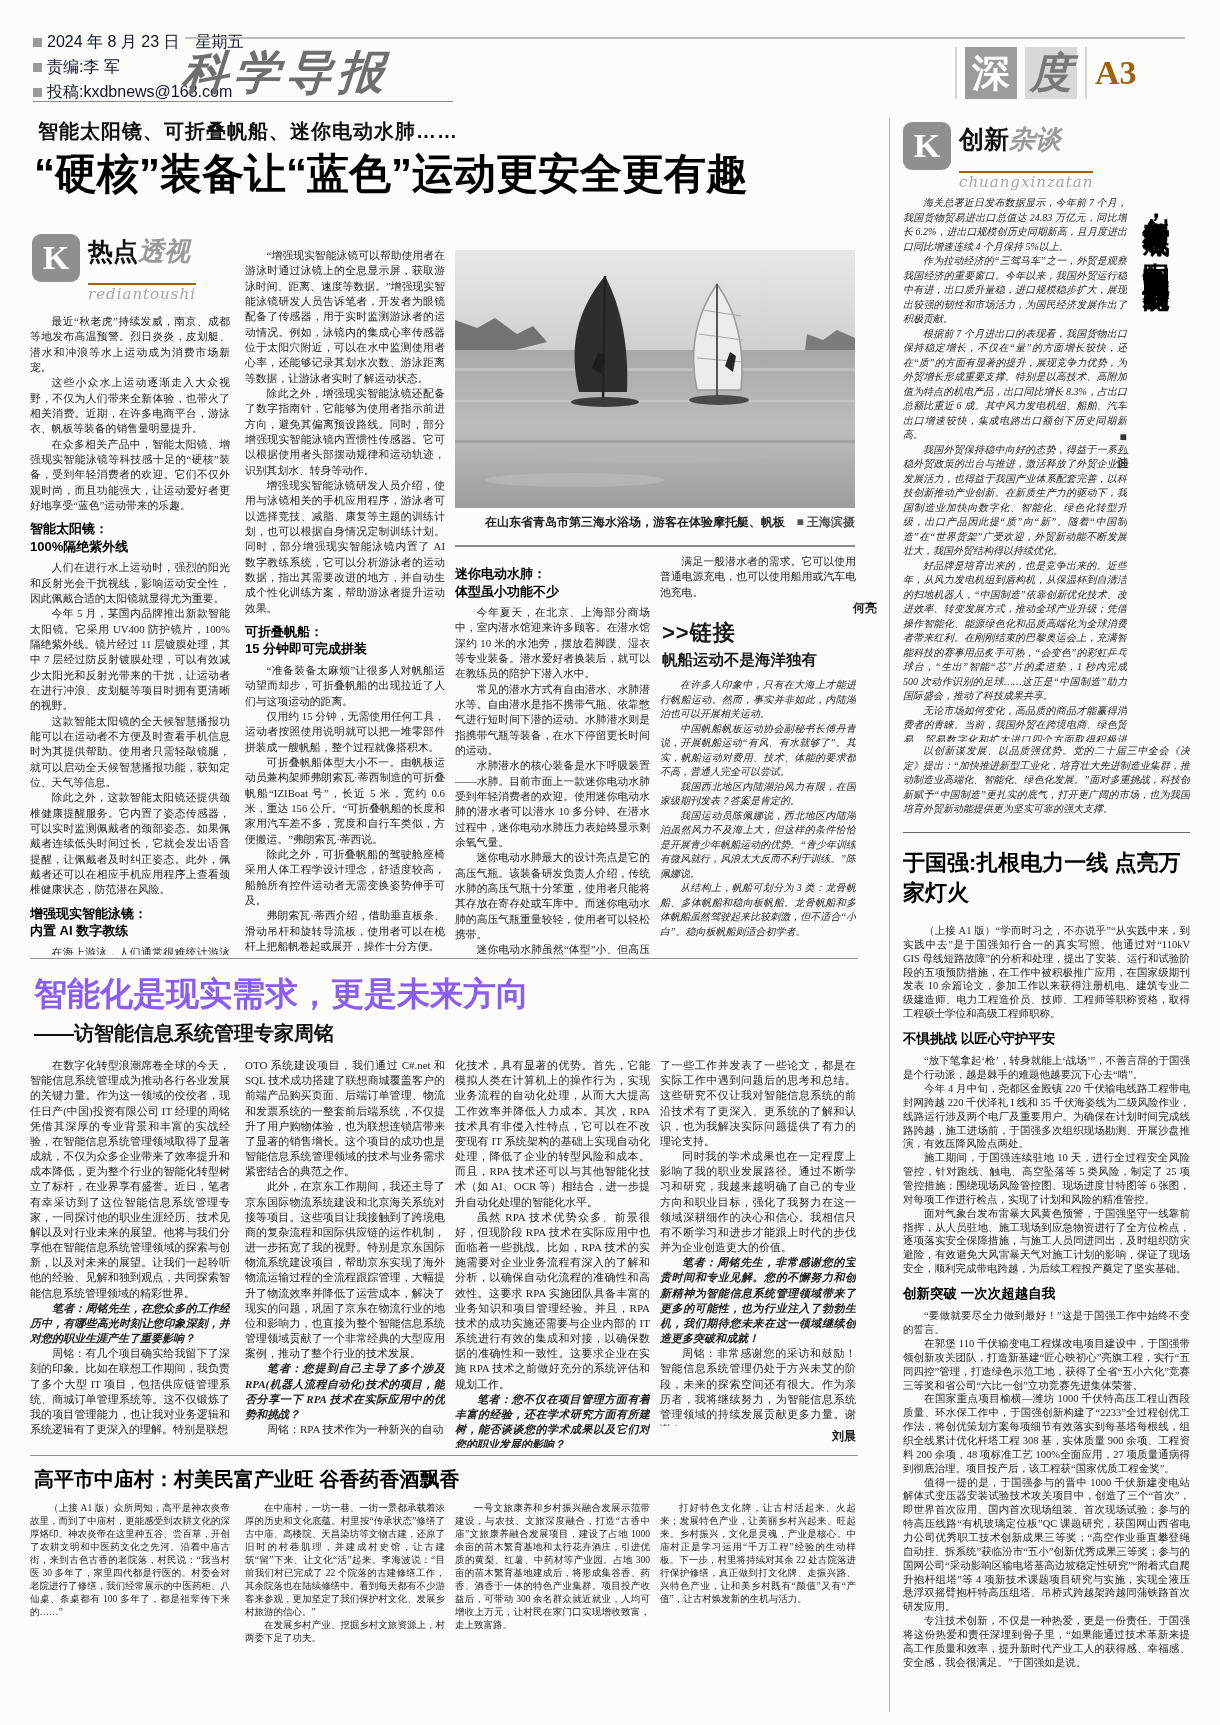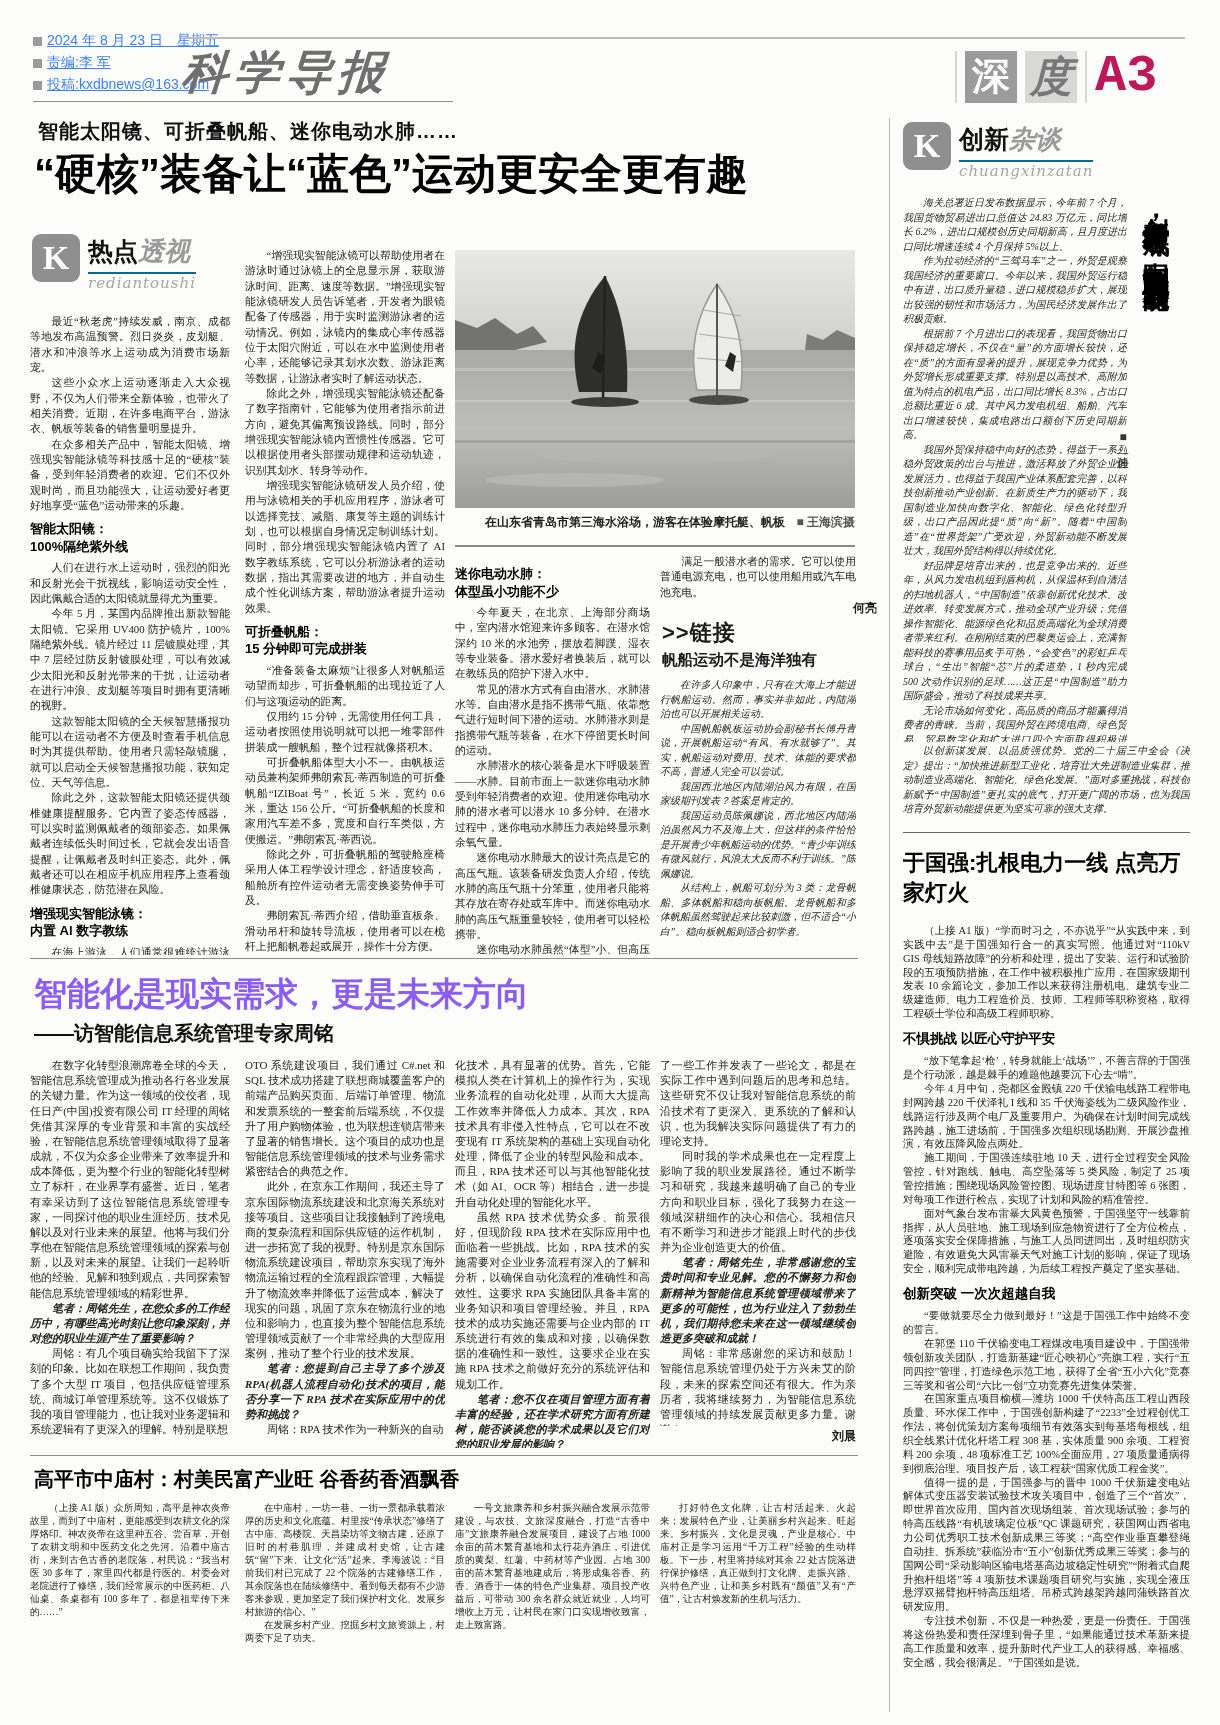--- a/index.html
+++ b/index.html
@@ -2,37 +2,37 @@
 <html><head>
 <meta charset="utf-8">
 <style>
   html,body{margin:0;padding:0;background:#e9e9e7;}
   .page{position:relative;width:1220px;height:1725px;margin:0 auto;background:#fcfcfa;
         font-family:"Liberation Serif", serif;color:#1c1c1c;overflow:hidden;}
   .abs{position:absolute;}
   .hline{position:absolute;background:#bdbdbd;}
   .vline{position:absolute;background:#b5b5b5;}
   
-  .hdr-line{font-size:14px;color:#3b82f6;margin-bottom:4px;font-family:"Liberation Sans",sans-serif;text-decoration:underline;}
+  .hdr-line{font-size:16px;color:#0f172a;margin-bottom:4px;font-family:"Liberation Sans",sans-serif;}
   .sq{display:inline-block;width:9px;height:9px;background:#9a9a9a;margin-right:5px;vertical-align:middle;}
   .masthead{font-size:46px;font-weight:700;color:#6f6f6f;font-style:italic;letter-spacing:6px;
             font-family:"DejaVu Serif",serif;transform:skewX(-4deg);}
   .plate{display:flex;align-items:center;gap:8px;}
   .plate .bar{width:2px;height:52px;background:#d6d6d6;}
   .pbox1{width:52px;height:52px;background:#9b9b9b;color:#fff;font-weight:900;font-size:38px;
          display:flex;align-items:center;justify-content:center;font-family:"Liberation Sans",sans-serif;}
   .pbox2{width:52px;height:52px;background:#d8d8d6;color:#787878;font-weight:700;font-size:42px;font-style:italic;
          display:flex;align-items:center;justify-content:center;font-family:"DejaVu Serif",serif;}
-  .pageno{font-size:52px;font-weight:700;font-family:Liberation Mono, monospace;color:#be185d;}
+  .pageno{font-size:34px;font-weight:700;font-family:Liberation Serif, serif;color:#a16207;}
   
   .seclab{display:flex;align-items:flex-start;gap:8px;}
   .kbox{width:48px;height:48px;background:#8f8f8f;border-radius:9px;color:#fff;
         font-family:"Liberation Serif",serif;font-weight:700;font-size:34px;
         display:flex;align-items:center;justify-content:center;flex:0 0 auto;}
-  .seclab .ttl{border-bottom:2px solid #0369a1;padding-bottom:3px;white-space:nowrap;}
+  .seclab .ttl{border-bottom:2px solid #a16207;padding-bottom:14px;white-space:nowrap;}
   .seclab .b{font-size:25px;font-weight:900;font-family:"Liberation Sans",sans-serif;color:#111;}
   .seclab .s{font-size:26px;font-weight:700;font-style:italic;color:#9a9a9a;font-family:"DejaVu Serif",serif;}
   .seclab .py{font-size:15px;color:#a5a5a5;font-style:italic;font-family:"DejaVu Serif",serif;letter-spacing:1px;}
   
   .kicker{font-size:20px;font-weight:600;color:#111;font-family:"Liberation Sans",sans-serif;letter-spacing:1px;}
   .headline{font-size:42px;font-weight:900;color:#000;font-family:"Liberation Sans",sans-serif;letter-spacing:0px;}
   .colbody{overflow:hidden;}
   .tx{text-align:justify;}
   .tx.p{text-indent:2em;}
   .tx.h{font-weight:700;font-family:"Liberation Sans",sans-serif;white-space:pre-line;text-align:left;

